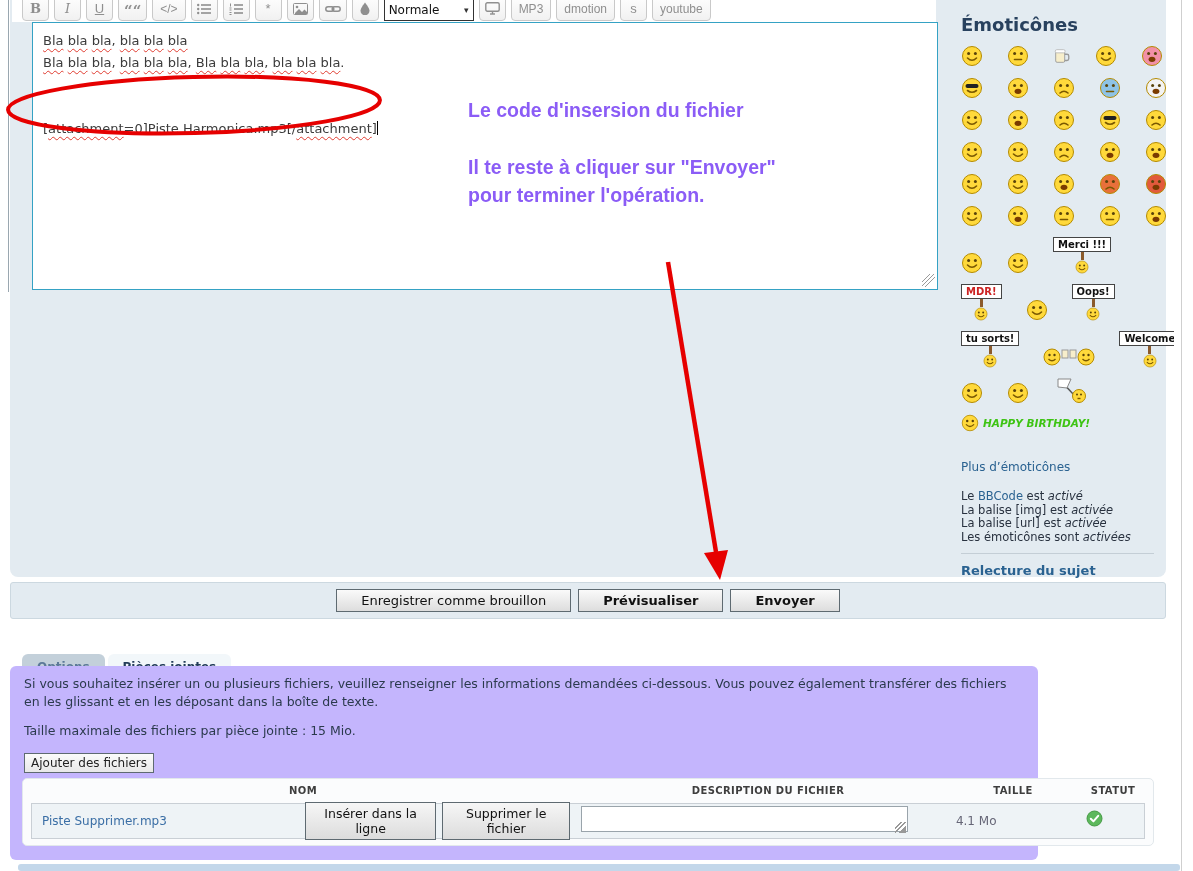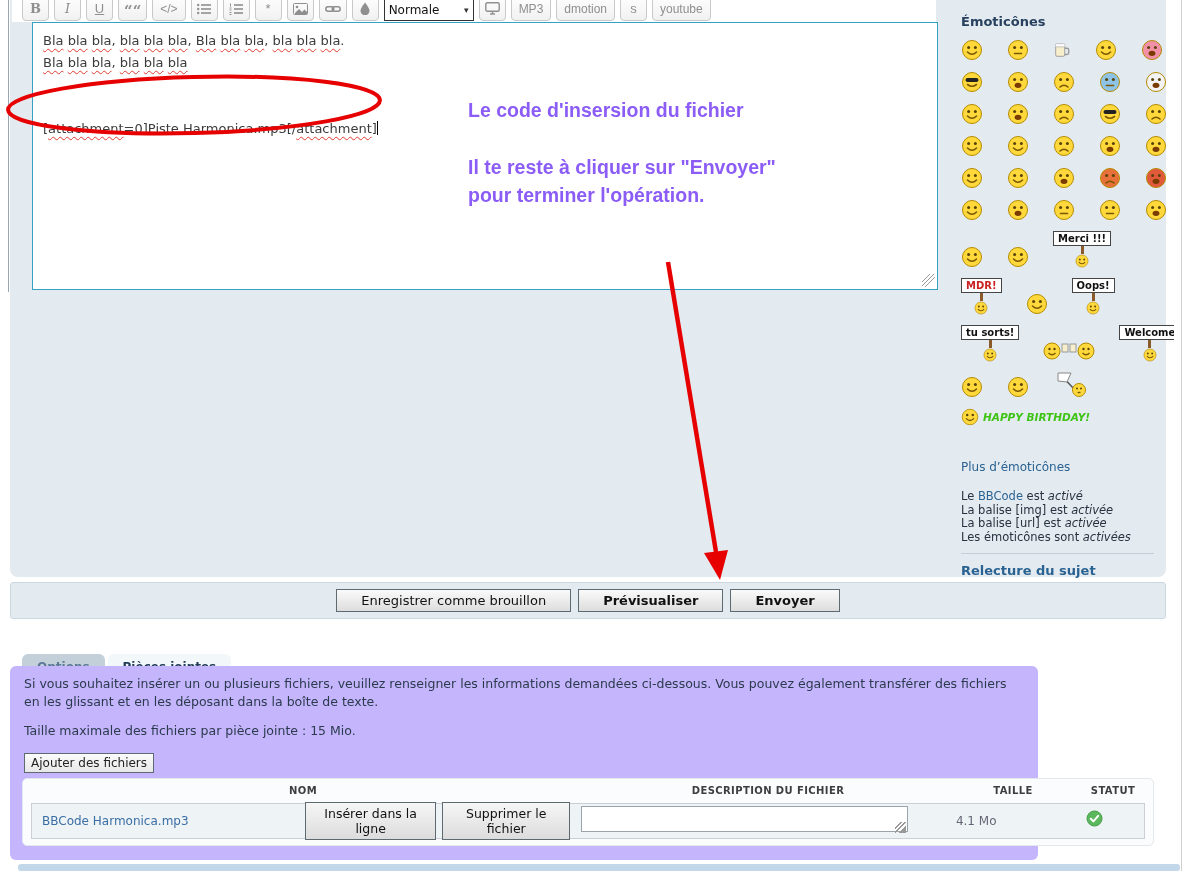--- a/index.html
+++ b/index.html
@@ -55,21 +55,21 @@
   
   .annotation{
     position:absolute; left:458px; top:96px; z-index:3;
     font-family:"Liberation Sans", sans-serif; font-weight:bold;
     color:#8b5cf6; font-size:19.5px; line-height:28px;
   }
   .annotation .para2{ margin-top:29px; }
   .overlay-svg{ position:absolute; left:0; top:0; z-index:4; pointer-events:none; }
   
   .emoticons{ position:absolute; left:951px; top:14px; width:213px; }
-  .emo-title{ font-size:13px; font-weight:bold; color:#28415e; margin-bottom:10px; }
+  .emo-title{ font-size:18px; font-weight:bold; color:#28415e; margin-bottom:10px; }
   .emo-grid{ height:430px; overflow:hidden; }
   .emo-row{ display:flex; align-items:flex-end; gap:24px; margin-bottom:10px; flex-wrap:nowrap; }
   .emo{ display:inline-flex; flex-direction:column; align-items:center; cursor:pointer; }
   .emo-sign .sign-label{
     background:#fff; border:1px solid #444; color:#111;
     font-size:10px; font-weight:bold; padding:1px 4px; white-space:nowrap;
   }
   .emo-sign .sign-label.red{ color:#cc2222; }
   .emo-sign .sign-pole{ width:3px; height:8px; background:#8b5a2b; }
   .bday{ display:inline-flex; align-items:center; gap:4px; cursor:pointer; }
@@ -219,22 +219,22 @@
         </svg>
       </button>
       <button class="tb-btn word">MP3</button>
       <button class="tb-btn word">dmotion</button>
       <button class="tb-btn">s</button>
       <button class="tb-btn word">youtube</button>
     </div>
 
   <div class="msg-box" id="msg-box">
       <div>
+        <div><span class="sq">Bla</span> <span class="sq">bla</span> <span class="sq">bla</span>, <span class="sq">bla</span> <span class="sq">bla</span> <span class="sq">bla</span></div>
         <div><span class="sq">Bla</span> <span class="sq">bla</span> <span class="sq">bla</span>, <span class="sq">bla</span> <span class="sq">bla</span> <span class="sq">bla</span>, <span class="sq">Bla</span> <span class="sq">bla</span> <span class="sq">bla</span>, <span class="sq">bla</span> <span class="sq">bla</span> <span class="sq">bla</span>.</div>
-        <div><span class="sq">Bla</span> <span class="sq">bla</span> <span class="sq">bla</span>, <span class="sq">bla</span> <span class="sq">bla</span> <span class="sq">bla</span></div>
         <div>&nbsp;</div>
         <div>&nbsp;</div>
         <div><span>[</span><span class="sq">attachment</span><span>=0]Piste Harmonica.mp3[/</span><span class="sq">attachment</span><span>]</span><span class="cursor"></span></div>
       </div>
     <div class="resize-handle"></div>
   </div>
 
   <div class="annotation">
     <div>Le code d'insersion du fichier</div>
     <div class="para2">Il te reste à cliquer sur "Envoyer"</div>
@@ -691,21 +691,21 @@
   <button class="add-files-btn">Ajouter des fichiers</button>
 
   <div class="attach-box">
     <div class="attach-headers">
       <span class="col-nom">NOM</span>
       <span class="col-desc">DESCRIPTION DU FICHIER</span>
       <span class="col-taille">TAILLE</span>
       <span class="col-statut">STATUT</span>
     </div>
     <div class="attach-row">
-      <a class="file-link">BBCode Harmonica.mp3</a>
+      <a class="file-link">Piste Supprimer.mp3</a>
       <button class="row-btn">Insérer dans la ligne</button>
       <button class="row-btn">Supprimer le fichier</button>
       <span class="desc-wrap">
         <textarea class="desc-input" style=""></textarea>
         <span class="desc-handle"></span>
       </span>
       <span class="size-cell">4.1 Mo</span>
       <span class="status-cell">
         <svg width="17" height="17" viewBox="0 0 17 17">
           <circle cx="8.5" cy="8.5" r="7.5" fill="#5cb85c" stroke="#459a45"></circle>

